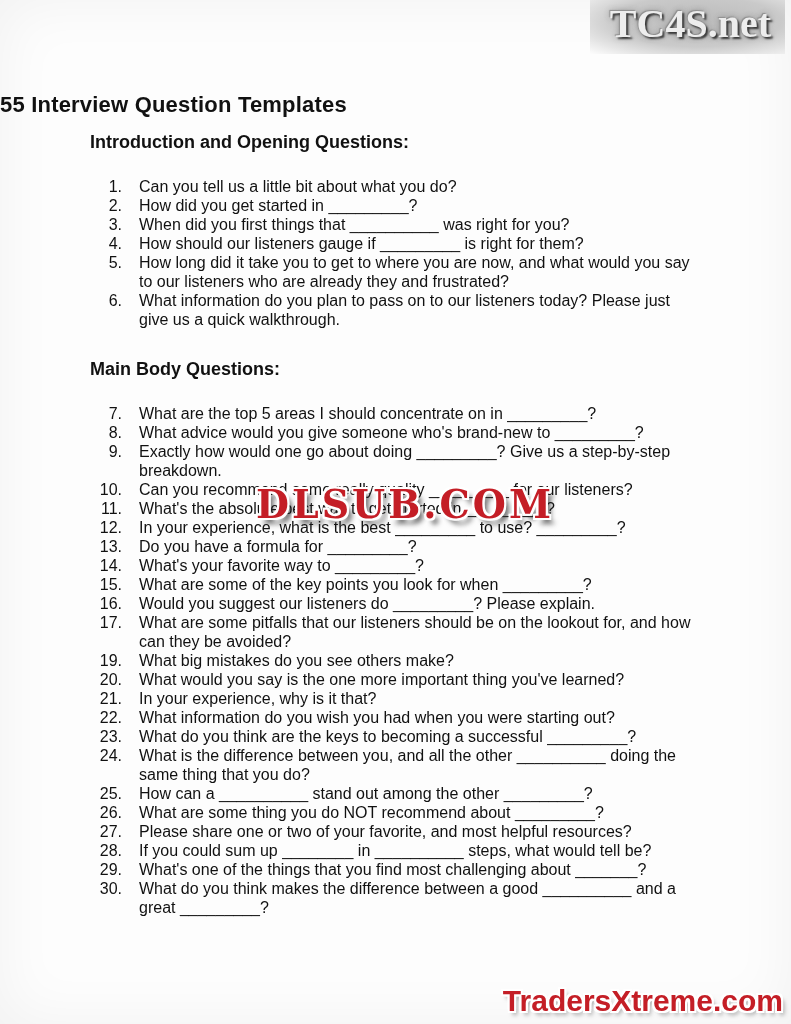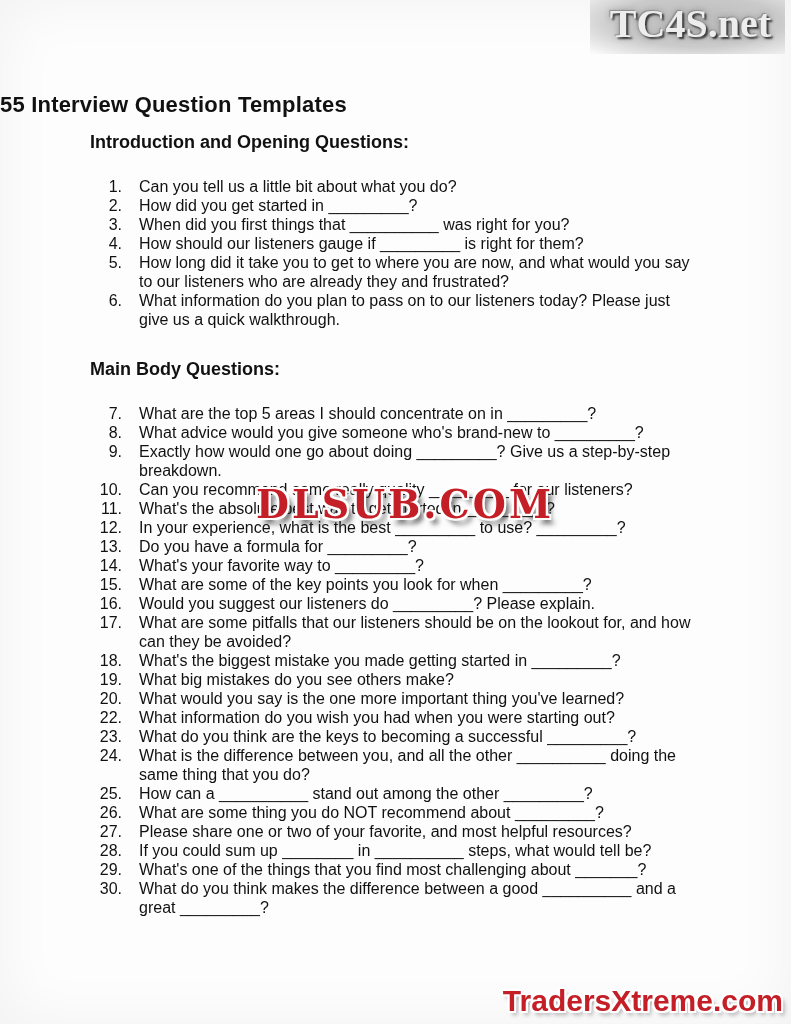--- a/index.html
+++ b/index.html
@@ -187,32 +187,32 @@
         </li>
         <li>
           <span class="qnum">16.</span>
           <span class="qtext">Would you suggest our listeners do _________? Please explain.</span>
         </li>
         <li>
           <span class="qnum">17.</span>
           <span class="qtext">What are some pitfalls that our listeners should be on the lookout for, and how can they be avoided?</span>
         </li>
         <li>
-          <span class="qnum">18.</span>
-          <span class="qtext">What's the biggest mistake you made getting started in _________?</span>
-        </li>
-        <li>
           <span class="qnum">19.</span>
           <span class="qtext">What big mistakes do you see others make?</span>
         </li>
         <li>
           <span class="qnum">20.</span>
           <span class="qtext">What would you say is the one more important thing you've learned?</span>
         </li>
         <li>
+          <span class="qnum">21.</span>
+          <span class="qtext">In your experience, why is it that?</span>
+        </li>
+        <li>
           <span class="qnum">22.</span>
           <span class="qtext">What information do you wish you had when you were starting out?</span>
         </li>
         <li>
           <span class="qnum">23.</span>
           <span class="qtext">What do you think are the keys to becoming a successful _________?</span>
         </li>
         <li>
           <span class="qnum">24.</span>
           <span class="qtext">What is the difference between you, and all the other __________ doing the same thing that you do?</span>

